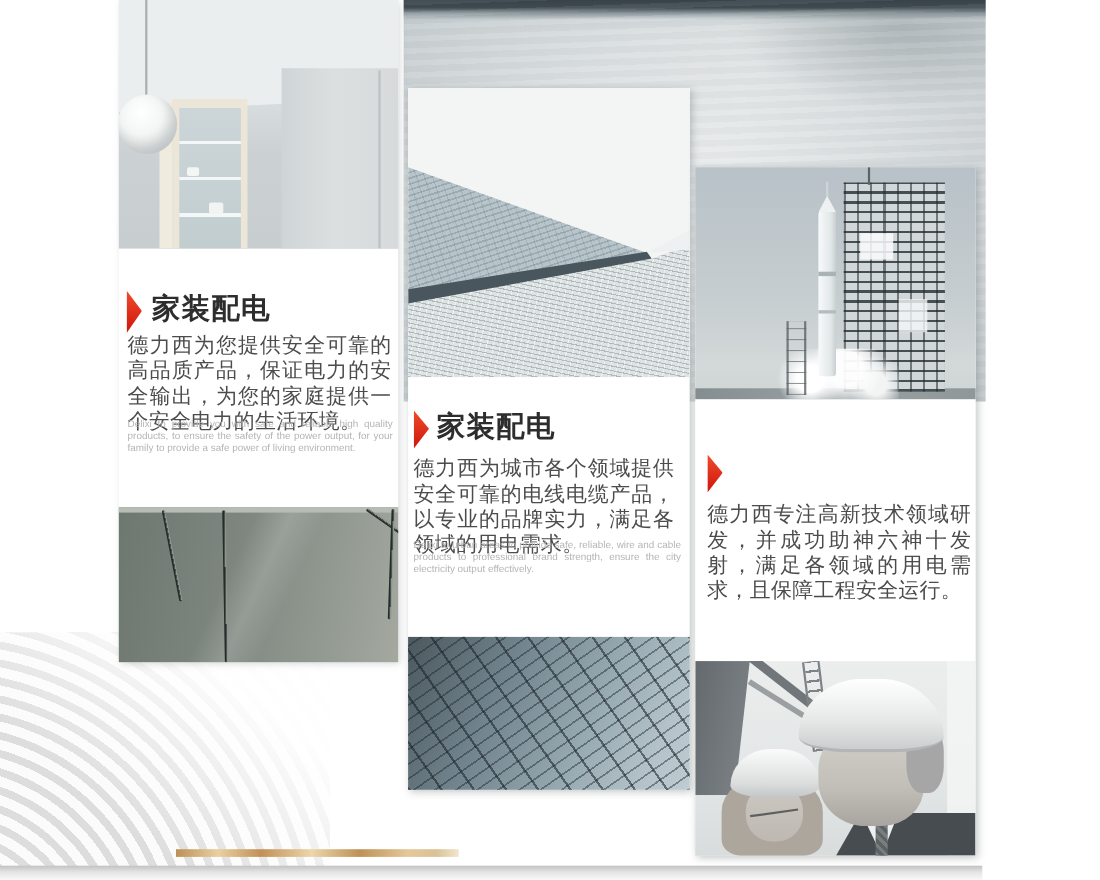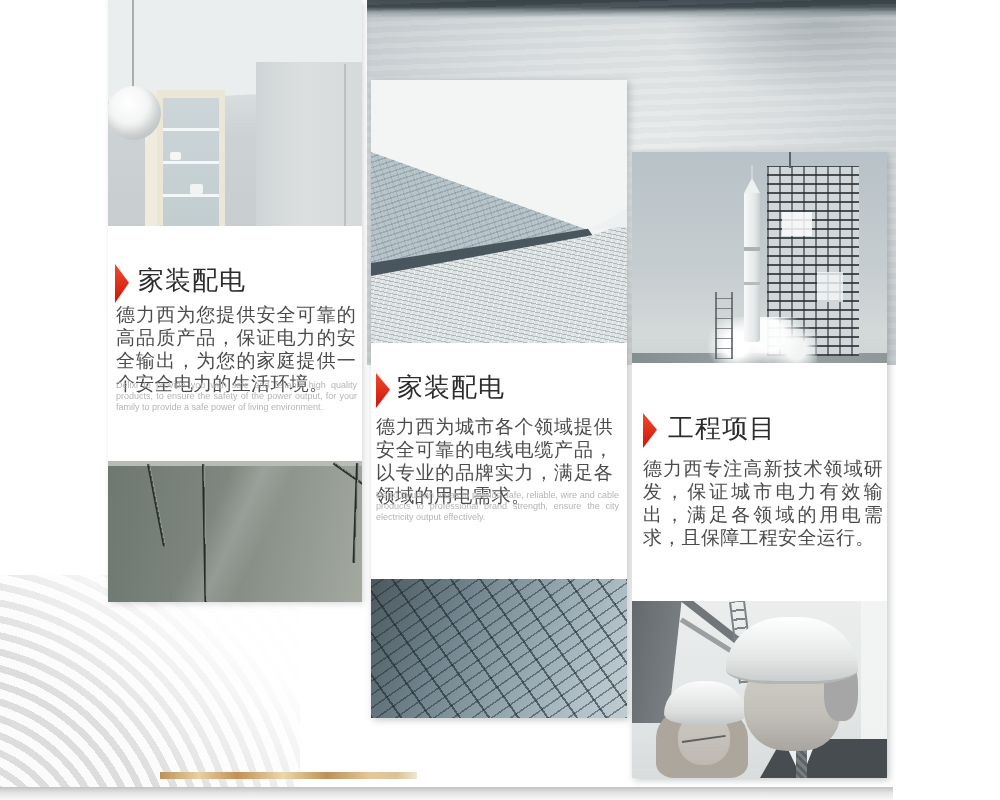--- a/index.html
+++ b/index.html
@@ -28,21 +28,21 @@
   
   .card{position:absolute;background:#fff;box-shadow:2px 2px 7px rgba(90,96,100,.35);}
   #card1{left:108px;top:0;width:254px;height:602px;box-shadow:2px 2px 6px rgba(130,135,138,.3);}
   #card2{left:371px;top:80px;width:256px;height:638px;}
   #card3{left:632px;top:152px;width:255px;height:626px;}
 
   .photo{position:absolute;overflow:hidden;}
 
   .marker{position:absolute;width:14px;clip-path:polygon(0 0,100% 48%,0 100%);
       background:linear-gradient(180deg,#ef4b2d,#cf150b);}
-  .sec-title{position:absolute;font-size:26px;line-height:34px;font-weight:normal;color:#2d2d2d;
+  .sec-title{position:absolute;font-size:26px;line-height:34px;font-weight:bold;color:#2d2d2d;
       letter-spacing:1px;white-space:nowrap;}
   .zh{position:absolute;font-size:19px;line-height:23px;color:#4c4c4c;text-align:justify;letter-spacing:.3px;}
   .en{position:absolute;font-size:9px;line-height:11px;color:#b5b5b5;text-align:justify;}
 
   
   .c1-marker{left:7px;top:264px;height:39px;}
   .c1-title{left:30px;top:263px;}
   .c1-zh{left:8px;top:303px;width:240px;}
   .c1-en{left:8px;top:380px;width:241px;}
   
@@ -220,22 +220,21 @@
       <div class="rk-mast"></div>
       <div class="rk-smoke"></div>
       <div class="rk-rocket-body"></div>
       <div class="rk-band1"></div>
       <div class="rk-band2"></div>
       <div class="rk-nose"></div>
       <div class="rk-escape"></div>
       <div class="rk-pylon"></div>
     </div>
     <div class="marker c3-marker" style="background: linear-gradient(rgb(239, 75, 45), rgb(207, 21, 11));"></div>
-    <div class="sec-title c3-title" style="color: rgb(45, 45, 45);">工程项目</div>
-    <div class="zh c3-zh" style="color: rgb(76, 76, 76);">德力西专注高新技术领域研发，保证城市电力有效输出，满足各领域的用电需求，且保障工程安全运行。</div>
+    <div class="zh c3-zh" style="color: rgb(76, 76, 76);">德力西专注高新技术领域研发，并成功助神六神十发射，满足各领域的用电需求，且保障工程安全运行。</div>
     <div class="photo p-workers">
       <div class="w-pillar"></div>
       <div class="w-beam1"></div>
       <div class="w-beam2"></div>
       <div class="w-crane"></div>
       <div class="w-lightcol"></div>
       <div class="w1-hair"></div>
       <div class="w1-face"></div>
       <div class="w1-helmet"></div>
       <div class="w1-glasses"></div>

